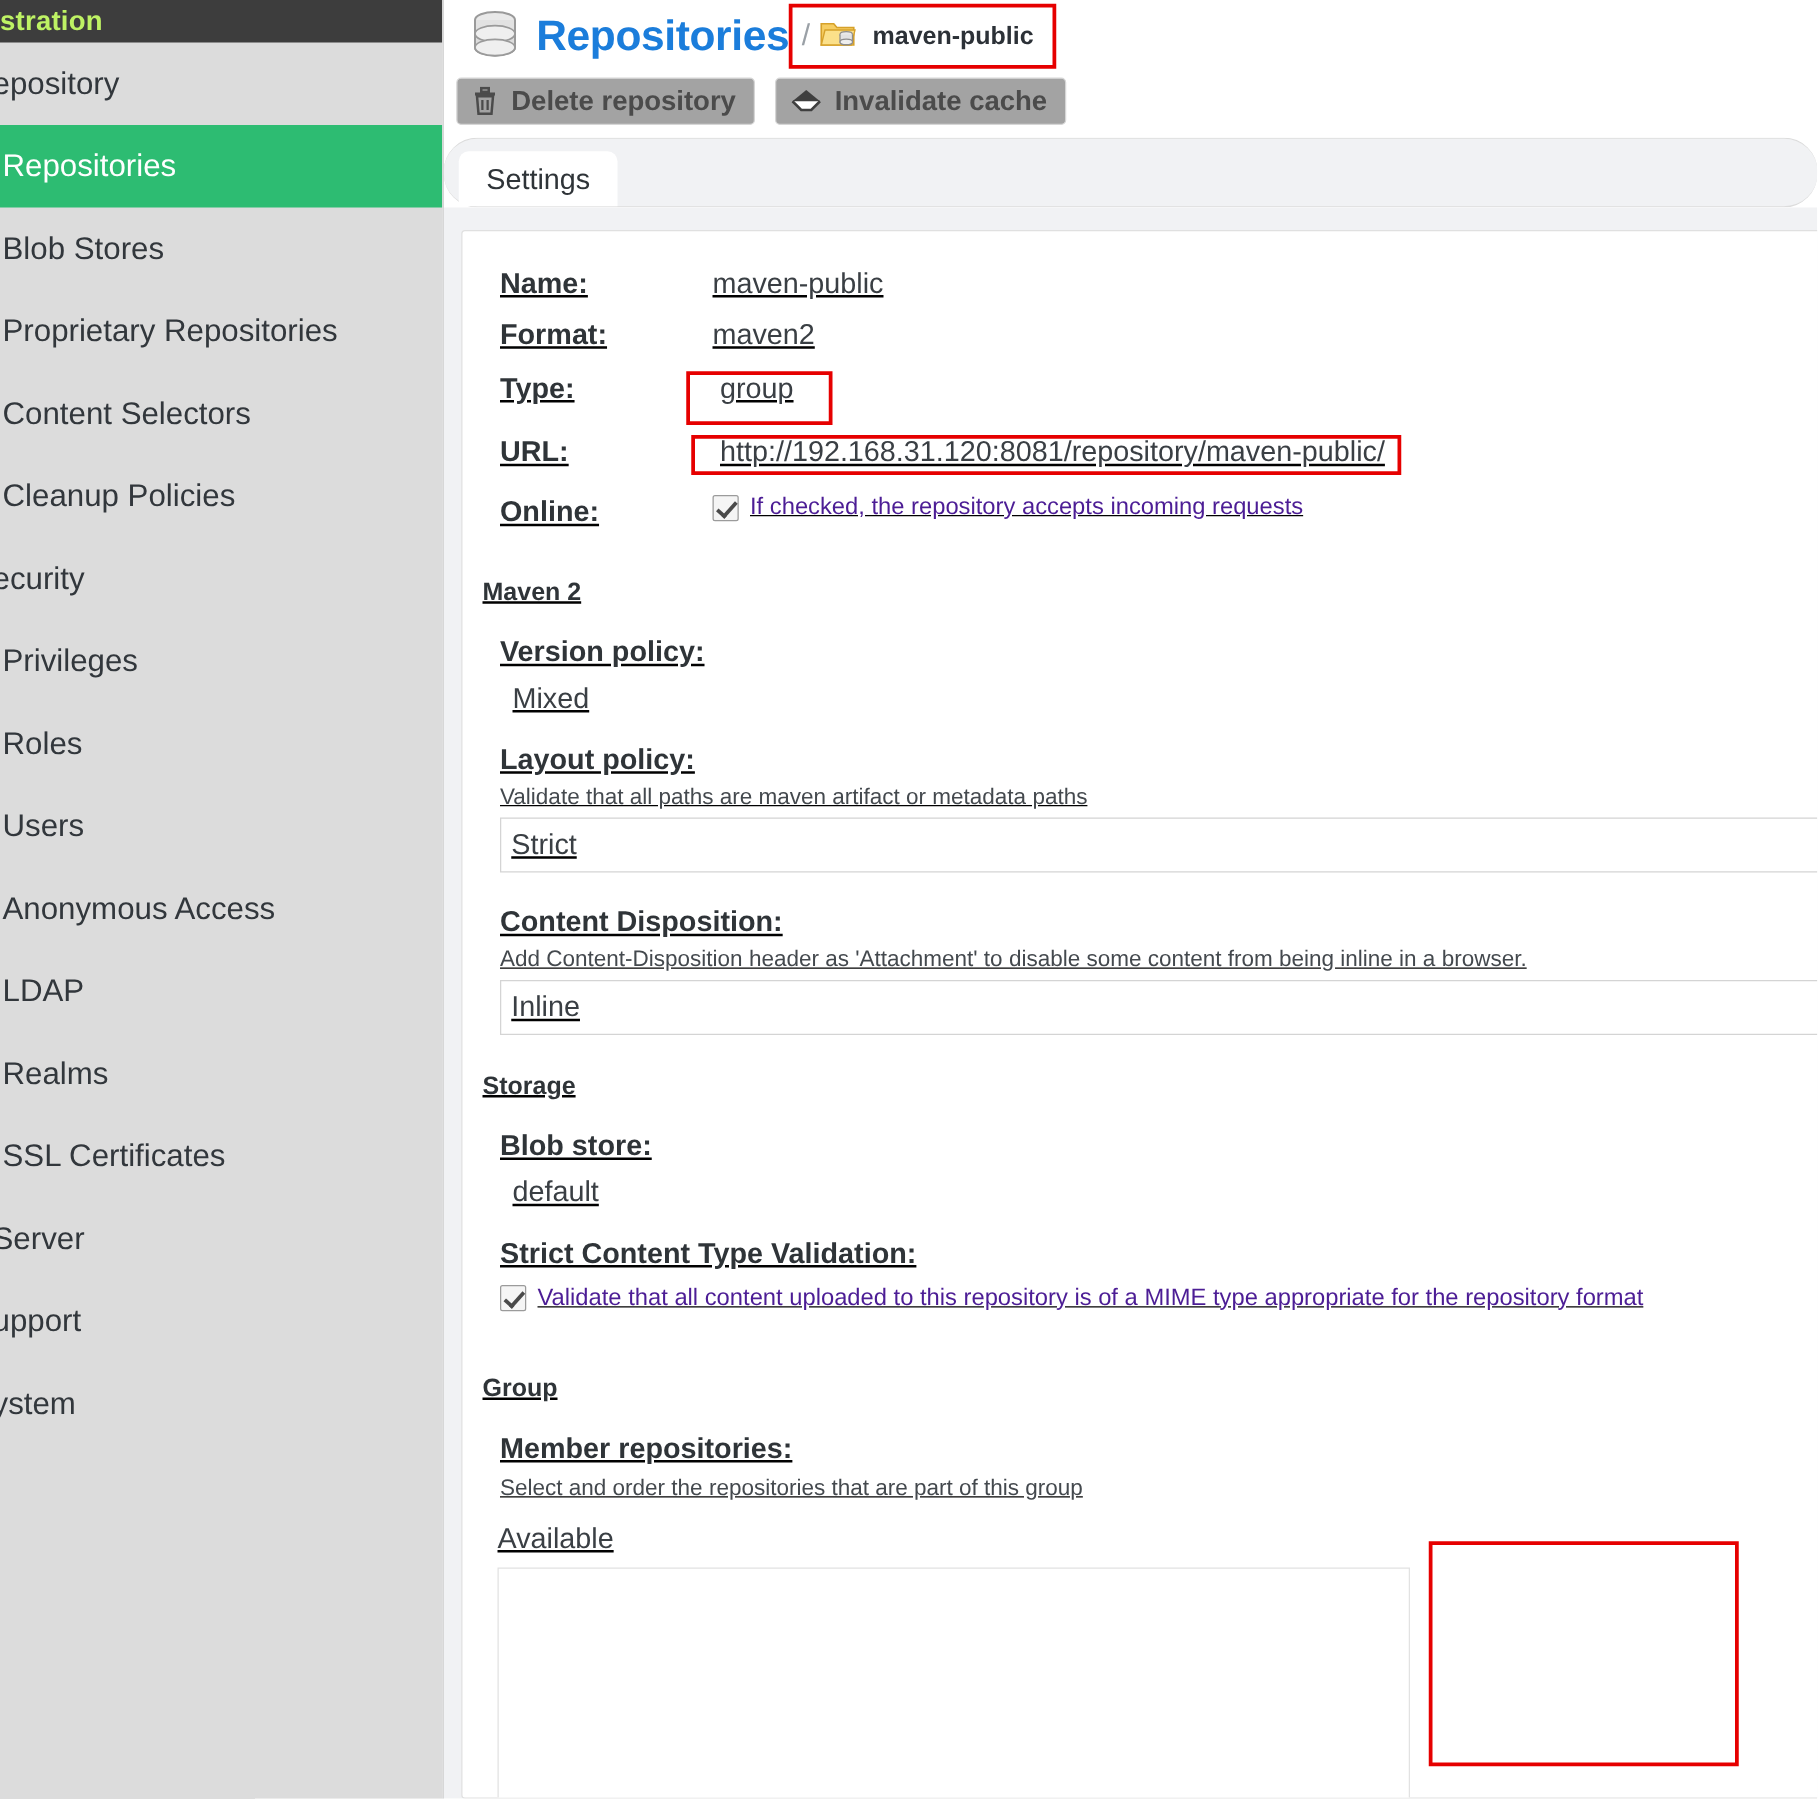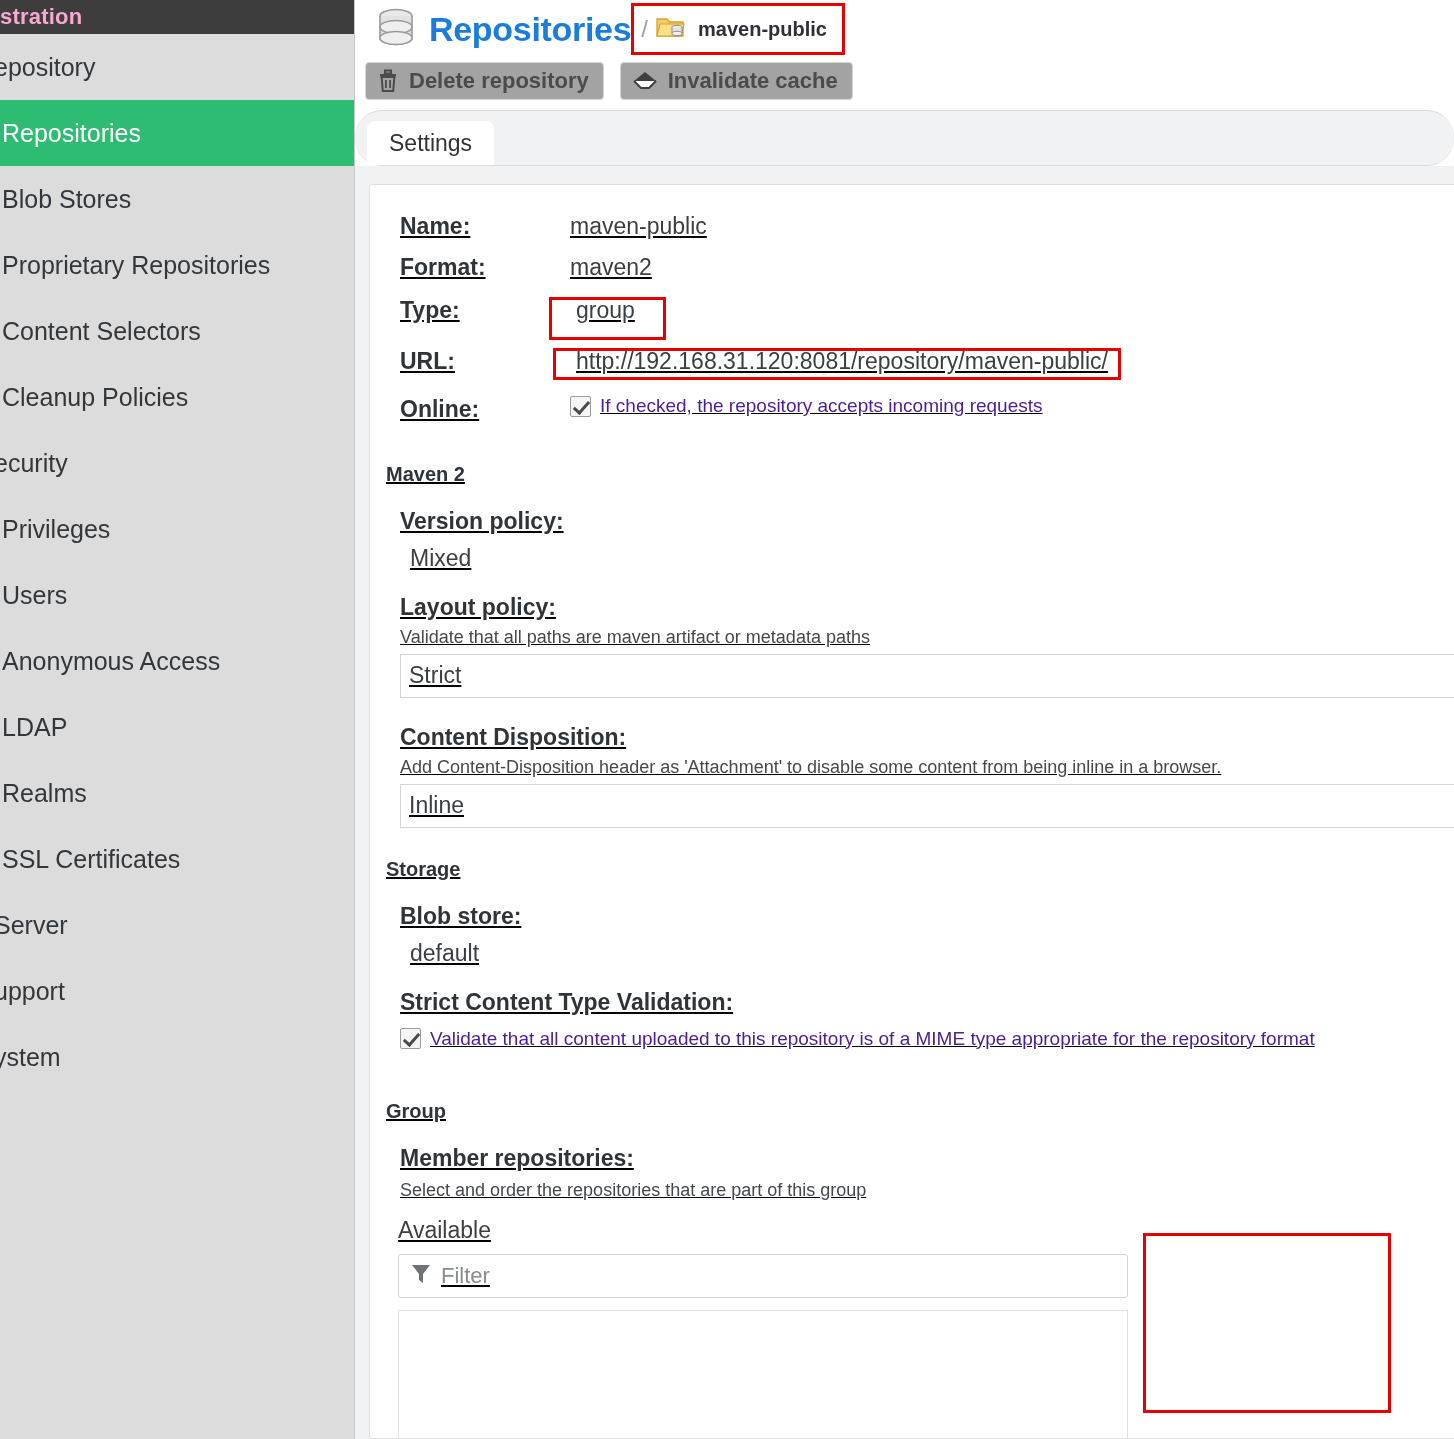--- a/index.html
+++ b/index.html
@@ -18,21 +18,21 @@
   #sidebar {
     width: 354px; height: 1439px;
     background: #dcdcdc;
     flex: 0 0 354px;
     position: relative;
     overflow: hidden;
   }
   #sidebar-header {
     height: 34px;
     background: #3d3d3d;
-    color: #f9a8d4;
+    color: #bef264;
     font-weight: bold;
     font-size: 22px;
     line-height: 34px;
     padding-left: 0px;
     letter-spacing: .2px;
     overflow: hidden;
     white-space: nowrap;
   }
   .nav-list { padding: 0; margin: 0; list-style: none; }
   .nav-item {
@@ -323,20 +323,24 @@
           <span class="nav-icon"></span>
           <span class="nav-label">Cleanup Policies</span>
         </li>
         <li class="nav-item section">
           <span class="nav-icon"></span>
           <span class="nav-label">ecurity</span>
         </li>
         <li class="nav-item child">
           <span class="nav-icon"></span>
           <span class="nav-label">Privileges</span>
+        </li>
+        <li class="nav-item child">
+          <span class="nav-icon"></span>
+          <span class="nav-label">Roles</span>
         </li>
         <li class="nav-item child">
           <span class="nav-icon"></span>
           <span class="nav-label">Users</span>
         </li>
         <li class="nav-item child">
           <span class="nav-icon"></span>
           <span class="nav-label">Anonymous Access</span>
         </li>
         <li class="nav-item child">
@@ -483,28 +487,20 @@
           <span class="cb-text">Validate that all content uploaded to this repository is of a MIME type appropriate for the repository format</span>
         </div>
 
         <div class="section-title" style="margin-top:50px;">Group</div>
 
         <div class="sub-label" style="margin-bottom:8px;">Member repositories:</div>
         <div class="helper" style="margin-bottom:16px;">Select and order the repositories that are part of this group</div>
 
         <div class="transfer-col-label">Available</div>
 
-        <div class="filter-box">
-          <span>
-            <svg width="20" height="22" viewBox="0 0 20 22">
-              <path d="M1 2 H19 L12 11 V20 L8 17 V11 Z" fill="#6f7276"></path>
-            </svg>
-          </span>
-          <span class="filter-ph">Filter</span>
-        </div>
 
         <div class="avail-list"></div>
 
       </div>
     </div>
 
   </section>
 
   <div id="annotation-layer">
       <div class="redbox" style="left: 631px; top: 3px; width: 214px; height: 52px; border-color: rgb(230, 0, 0);"></div>

